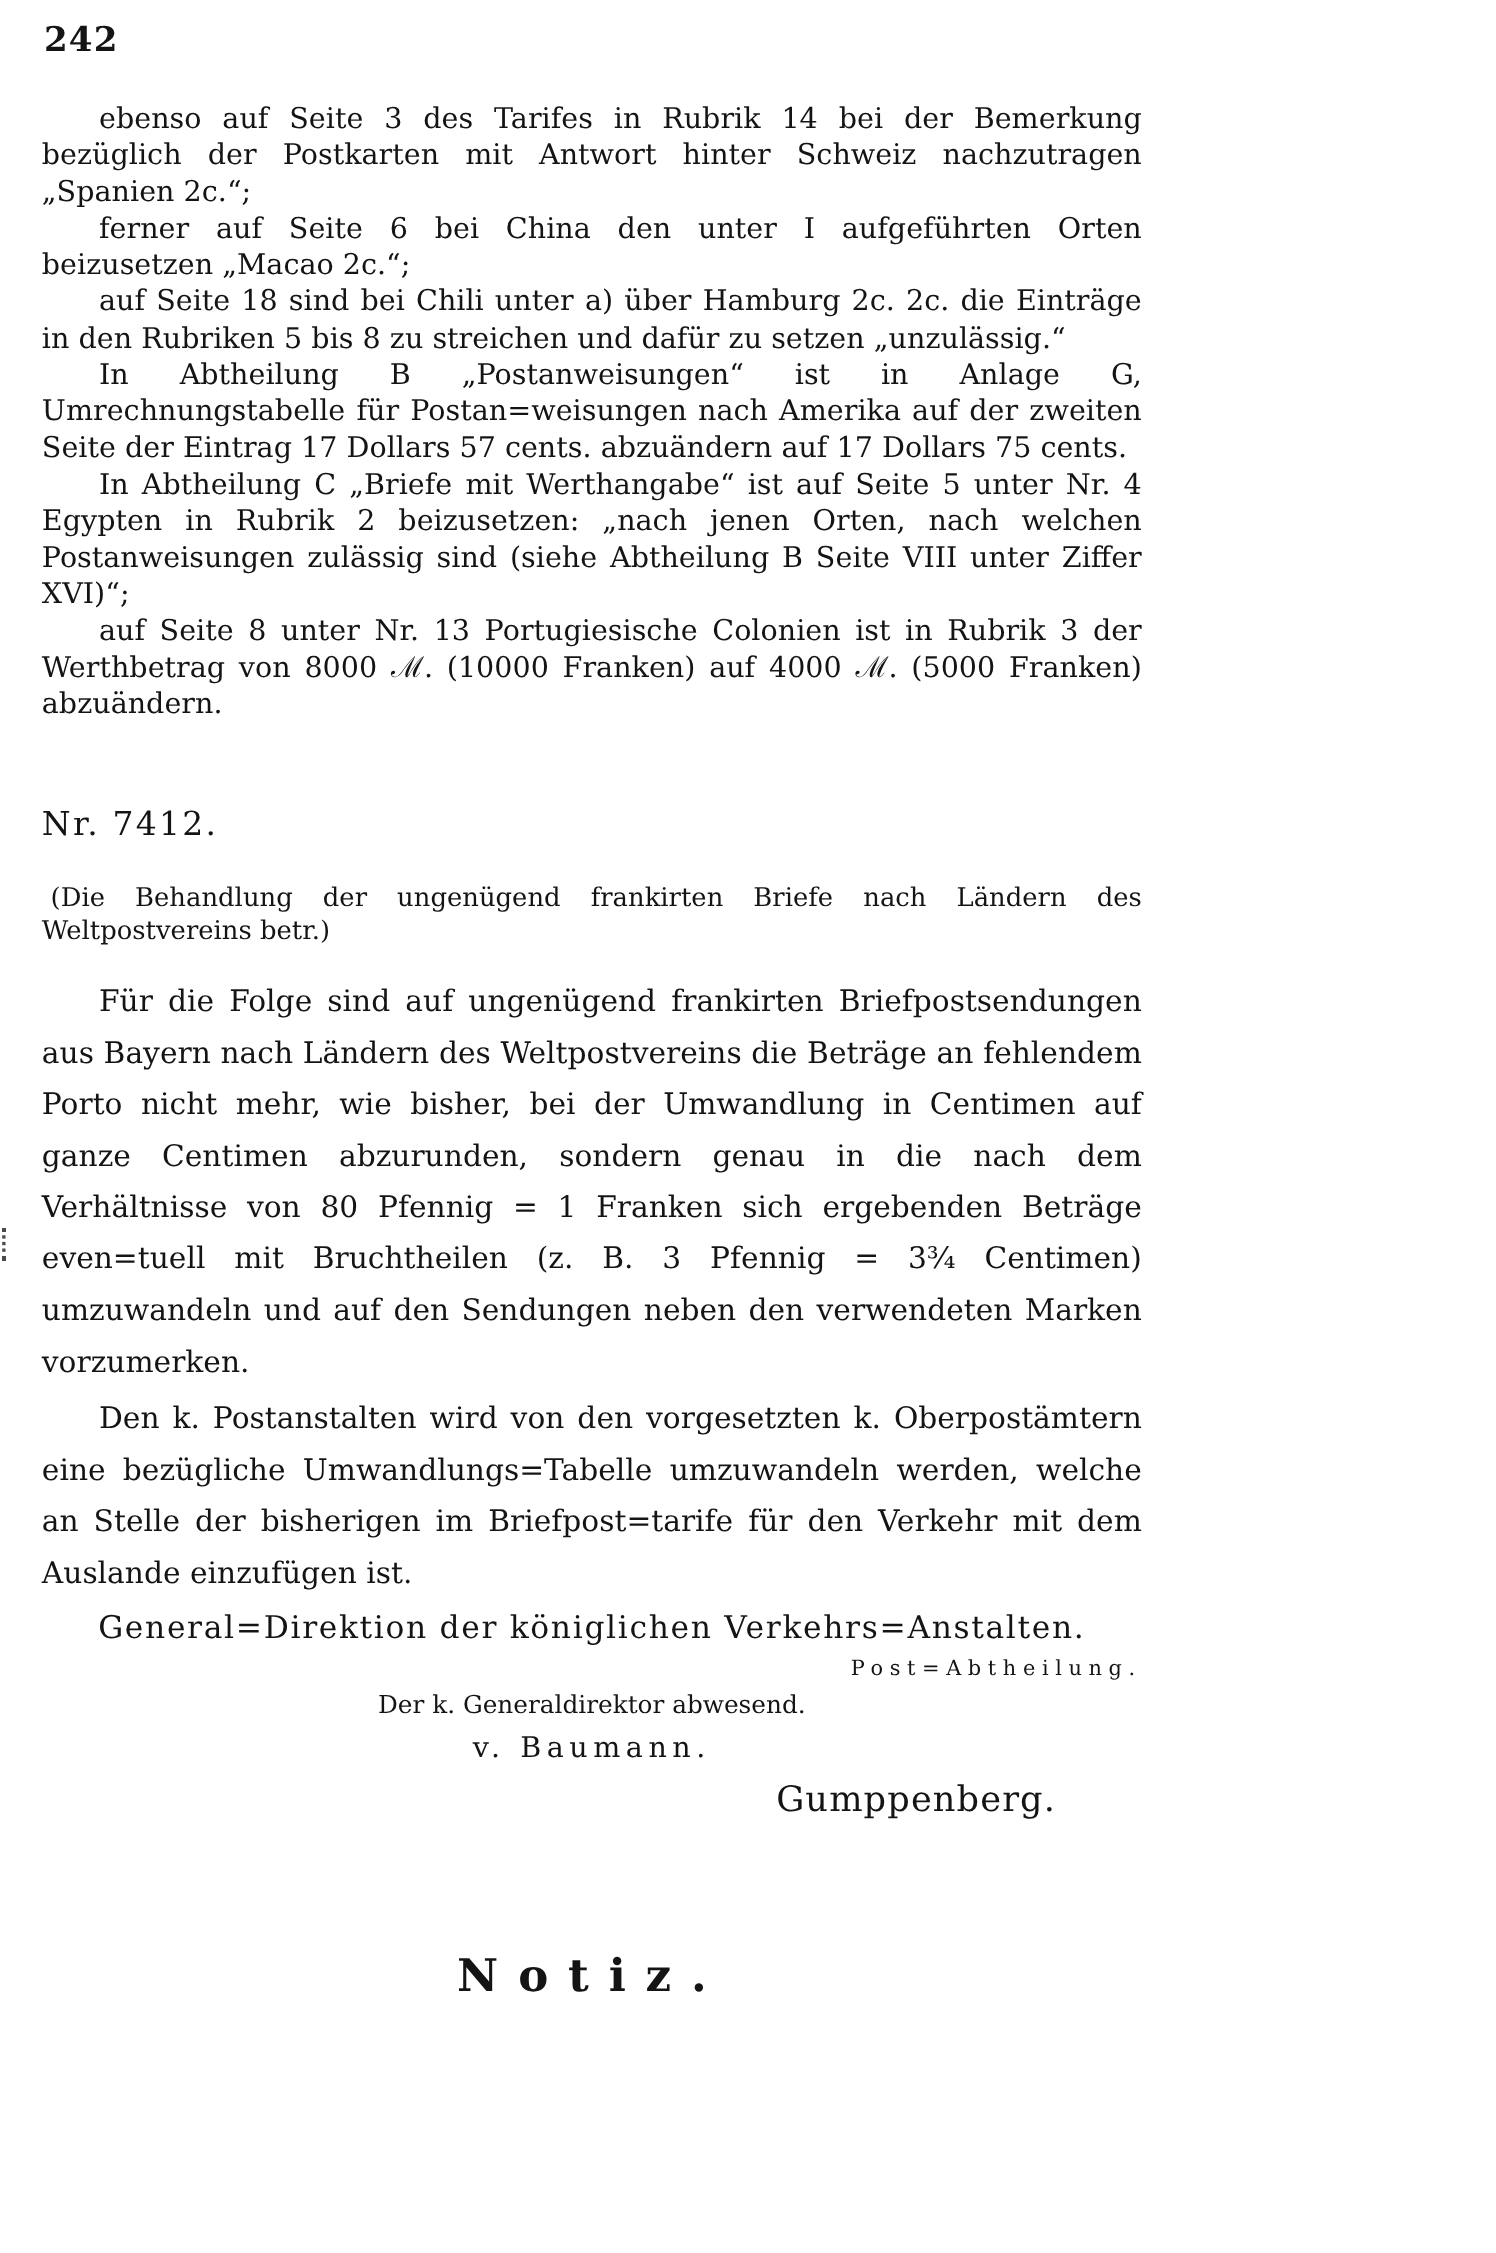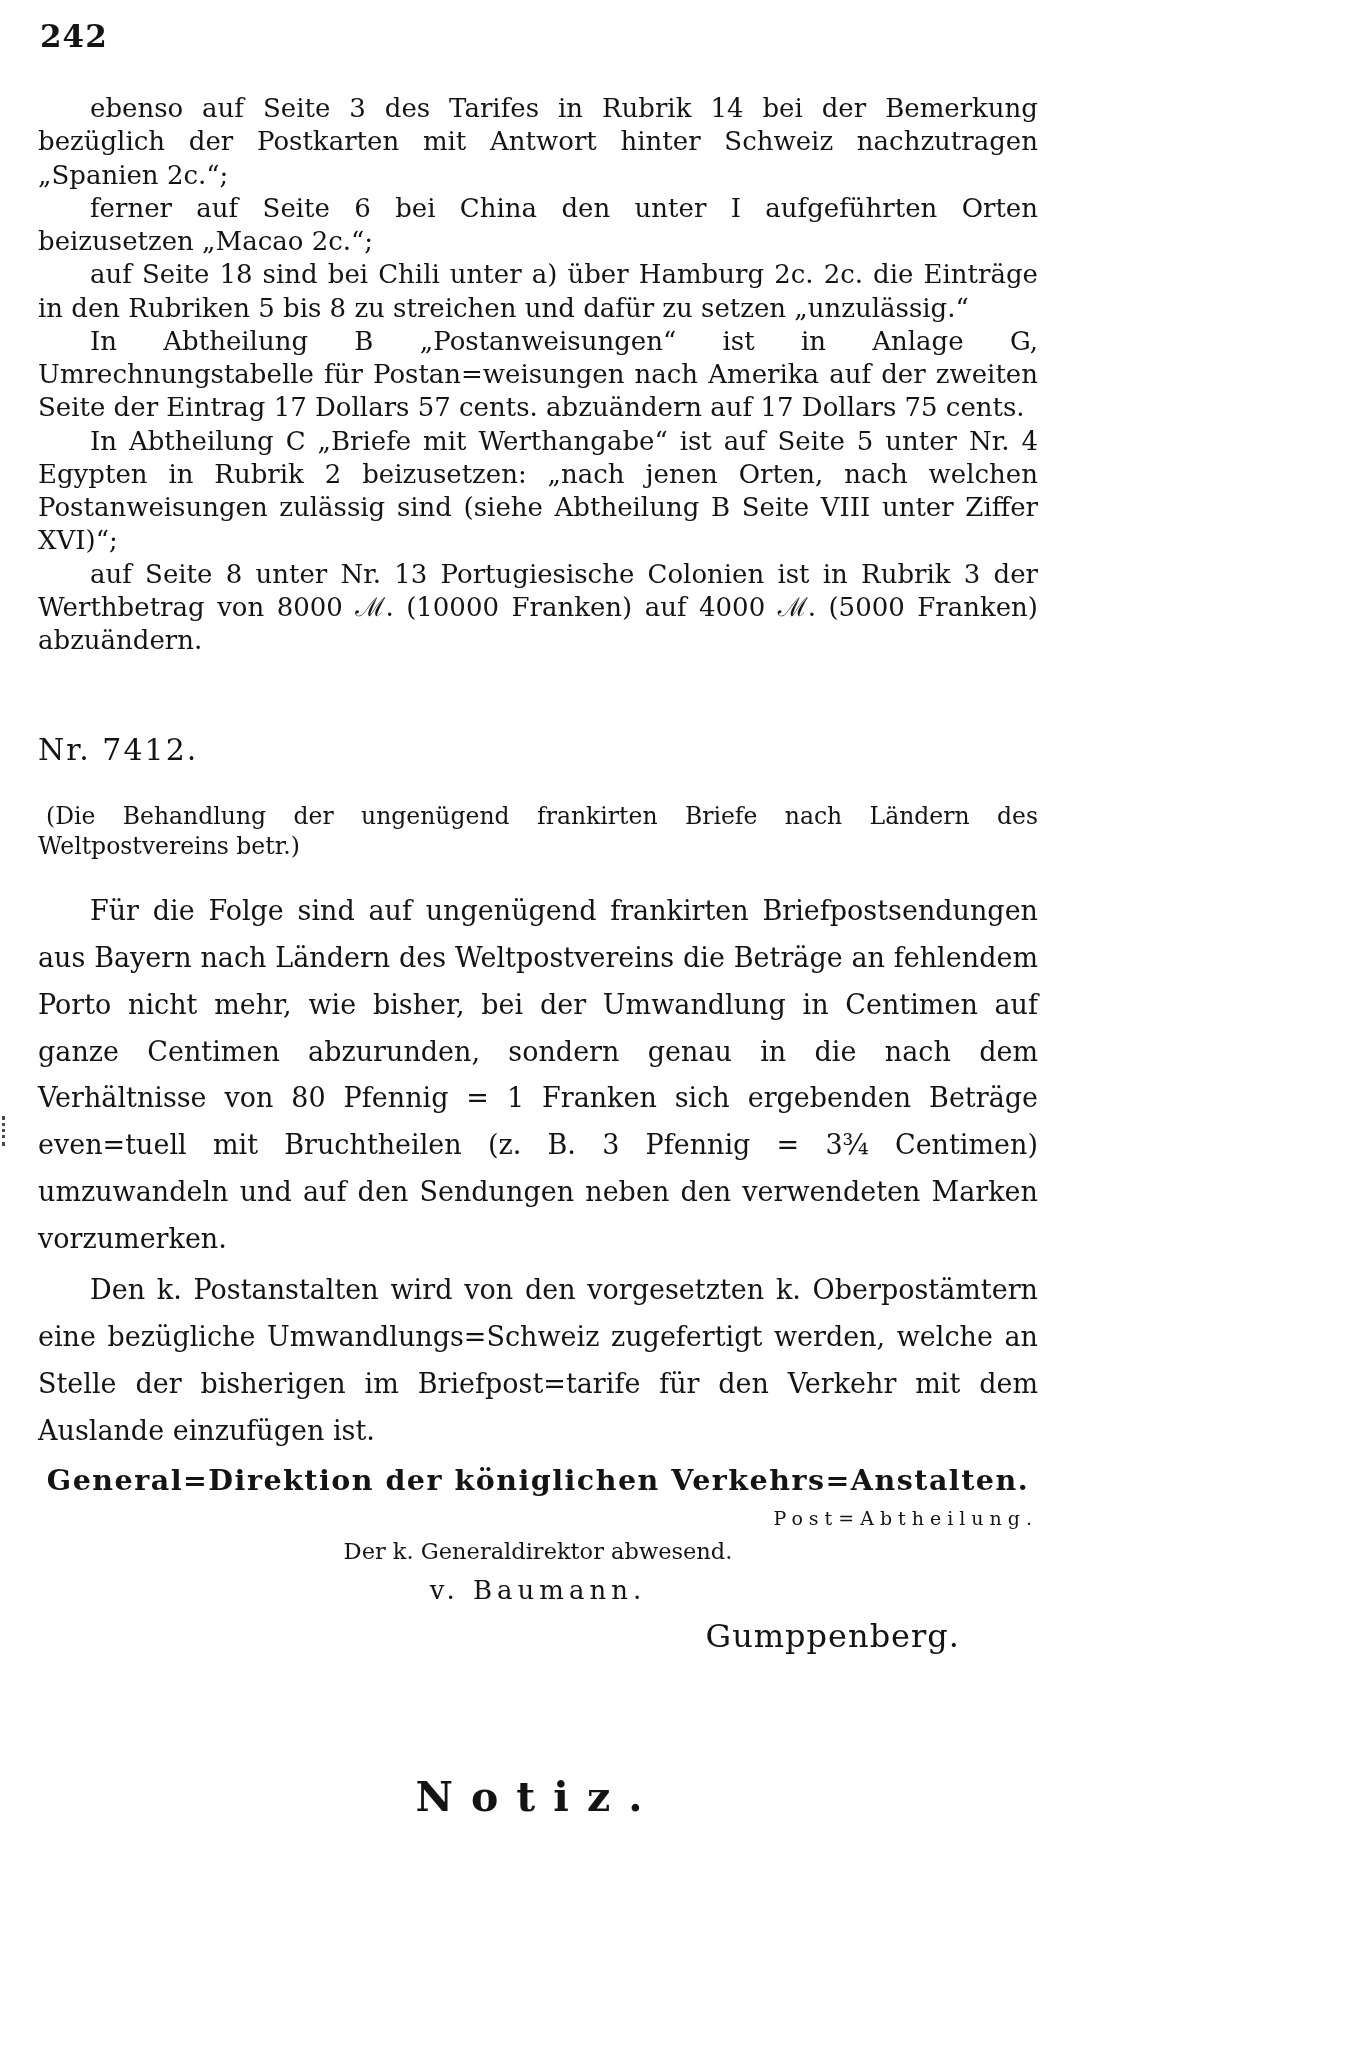--- a/index.html
+++ b/index.html
@@ -64,21 +64,21 @@
   }
   .dateline {
     margin: 30px 0 0 0;
     font-size: 27px;
     padding-left: 62px;
   }
   .sig-org {
     margin-top: 8px;
     text-align: center;
     font-size: 28.5px;
-    font-weight: bold;
+    font-weight: normal;
     letter-spacing: 1.5px;
   }
   .sig-dept {
     margin-top: 10px;
     text-align: right;
     font-size: 19px;
     letter-spacing: 6px;
   }
   .sig-absent {
     margin-top: 9px;
@@ -134,21 +134,21 @@
       <p>auf Seite 8 unter Nr. 13 Portugiesische Colonien ist in Rubrik 3 der Werthbetrag von 8000 ℳ. (10000 Franken) auf 4000 ℳ. (5000 Franken) abzuändern.</p>
     </section>
 
     <section>
       <h2 class="decree-heading">Nr. 7412.</h2>
 
       <p class="decree-subject">(Die Behandlung der ungenügend frankirten Briefe nach Ländern des Weltpostvereins betr.)</p>
 
       <p class="decree-body">Für die Folge sind auf ungenügend frankirten Briefpostsendungen aus Bayern nach Ländern des Weltpostvereins die Beträge an fehlendem Porto nicht mehr, wie bisher, bei der Umwandlung in Centimen auf ganze Centimen abzurunden, sondern genau in die nach dem Verhältnisse von 80 Pfennig = 1 Franken sich ergebenden Beträge even=tuell mit Bruchtheilen (z. B. 3 Pfennig = 3¾ Centimen) umzuwandeln und auf den Sendungen neben den verwendeten Marken vorzumerken.</p>
 
-      <p class="decree-body">Den k. Postanstalten wird von den vorgesetzten k. Oberpostämtern eine bezügliche Umwandlungs=Schweiz zugefertigt werden, welche an Stelle der bisherigen im Briefpost=tarife für den Verkehr mit dem Auslande einzufügen ist.</p>
+      <p class="decree-body">Den k. Postanstalten wird von den vorgesetzten k. Oberpostämtern eine bezügliche Umwandlungs=Tabelle umzuwandeln werden, welche an Stelle der bisherigen im Briefpost=tarife für den Verkehr mit dem Auslande einzufügen ist.</p>
 
 
       <div>
         <div class="sig-org">General=Direktion der königlichen Verkehrs=Anstalten.</div>
         <div class="sig-dept">Post=Abtheilung.</div>
         <div class="sig-absent">Der k. Generaldirektor abwesend.</div>
         <div class="sig-signer">v. Baumann.</div>
         <div class="sig-counter">Gumppenberg.</div>
       </div>
     </section>

